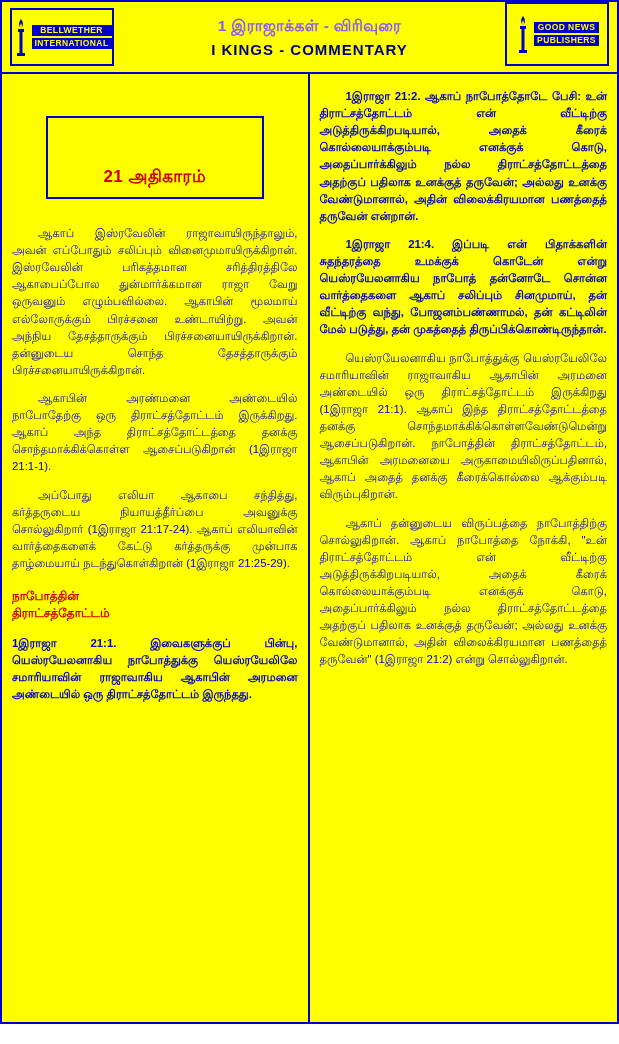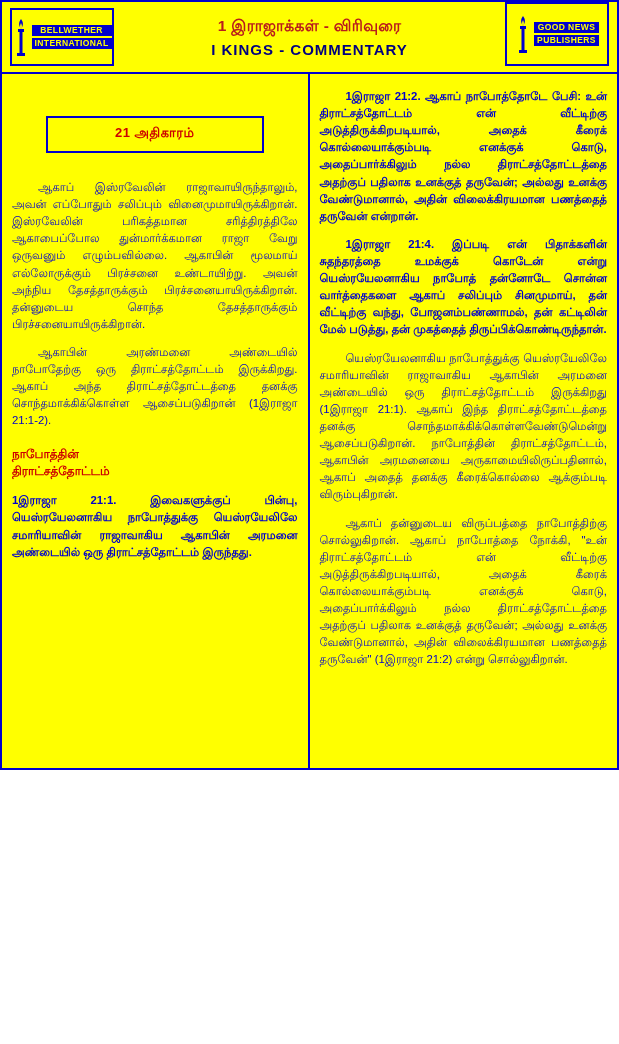--- a/index.html
+++ b/index.html
@@ -5,21 +5,21 @@
   html, body {
     margin: 0;
     padding: 0;
     background: #ffffff;
   }
   body {
     font-family: "Liberation Sans", sans-serif;
   }
   .page {
     width: 619px;
-    height: 770px;
+    height: 1024px;
     background: #ffff00;
     border: 2px solid #0000cc;
     box-sizing: border-box;
     position: relative;
     overflow: hidden;
   }
 
   
   .header {
     height: 72px;
@@ -67,21 +67,21 @@
   }
   .header-titles {
     flex: 1 1 auto;
     display: flex;
     flex-direction: column;
     align-items: center;
     justify-content: center;
     gap: 4px;
   }
   .title-ta {
-    color: #b91c1c;
+    color: #8b5cf6;
     font-size: 15.5px;
     font-weight: bold;
     letter-spacing: 0.3px;
     white-space: nowrap;
   }
   .title-en {
     color: #000080;
     font-size: 15px;
     font-weight: bold;
     letter-spacing: 1px;
@@ -111,23 +111,24 @@
   
   .chapter-box {
     border: 2px solid #0000cc;
     background: #ffff00;
     text-align: center;
     padding: 7px 4px 9px 4px;
     margin: 28px 34px 26px 34px;
   }
   .chapter-box .chapter-title {
     color: #cc0000;
-    font-size: 13px;
+    font-size: 17px;
     font-weight: bold;
     letter-spacing: 0.5px;
+    margin-top: 42px;
   }
 
   p.para {
     color: #0000cc;
     font-size: 11.4px;
     line-height: 1.5;
     margin: 0 0 11px 0;
     text-align: justify;
     text-justify: inter-word;
     text-indent: 26px;
@@ -198,21 +199,22 @@
 
   <div class="body">
 
     <div class="col col-left">
 
       <div class="chapter-box">
         <div class="chapter-title">21 அதிகாரம்</div>
       </div>
 
       <p class="para">ஆகாப் இஸ்ரவேலின் ராஜாவாயிருந்தாலும், அவன் எப்போதும் சலிப்பும் வினைமுமாயிருக்கிறான். இஸ்ரவேலின் பரிகத்தமான சரித்திரத்திலே ஆகாபைப்போல துன்மார்க்கமான ராஜா வேறு ஒருவனும் எழும்பவில்லை. ஆகாபின் மூலமாய் எல்லோருக்கும் பிரச்சனை உண்டாயிற்று. அவன் அந்நிய தேசத்தாருக்கும் பிரச்சனையாயிருக்கிறான். தன்னுடைய சொந்த தேசத்தாருக்கும் பிரச்சனையாயிருக்கிறான்.</p>
-      <p class="para">ஆகாபின் அரண்மனை அண்டையில் நாபோதேற்கு ஒரு திராட்சத்தோட்டம் இருக்கிறது. ஆகாப் அந்த திராட்சத்தோட்டத்தை தனக்கு சொந்தமாக்கிக்கொள்ள ஆசைப்படுகிறான் (1இராஜா 21:1-2).</p>
+      <p class="para">ஆகாபின் அரண்மனை அண்டையில் நாபோதேற்கு ஒரு திராட்சத்தோட்டம் இருக்கிறது. ஆகாப் அந்த திராட்சத்தோட்டத்தை தனக்கு சொந்தமாக்கிக்கொள்ள ஆசைப்படுகிறான் (1இராஜா 21:1-1).</p>
+      <p class="para">அப்போது எலியா ஆகாபை சந்தித்து, கர்த்தருடைய நியாயத்தீர்ப்பை அவனுக்கு சொல்லுகிறார் (1இராஜா 21:17-24). ஆகாப் எலியாவின் வார்த்தைகளைக் கேட்டு கர்த்தருக்கு முன்பாக தாழ்மையாய் நடந்துகொள்கிறான் (1இராஜா 21:25-29).</p>
 
       <div class="subhead">
         <span>நாபோத்தின்</span><br>
         <span>திராட்சத்தோட்டம்</span>
       </div>
 
       <p class="para bold noindent">1இராஜா 21:1. இவைகளுக்குப் பின்பு, யெஸ்ரயேலனாகிய நாபோத்துக்கு யெஸ்ரயேலிலே சமாரியாவின் ராஜாவாகிய ஆகாபின் அரமனை அண்டையில் ஒரு திராட்சத்தோட்டம் இருந்தது.</p>
 
     </div>
 

